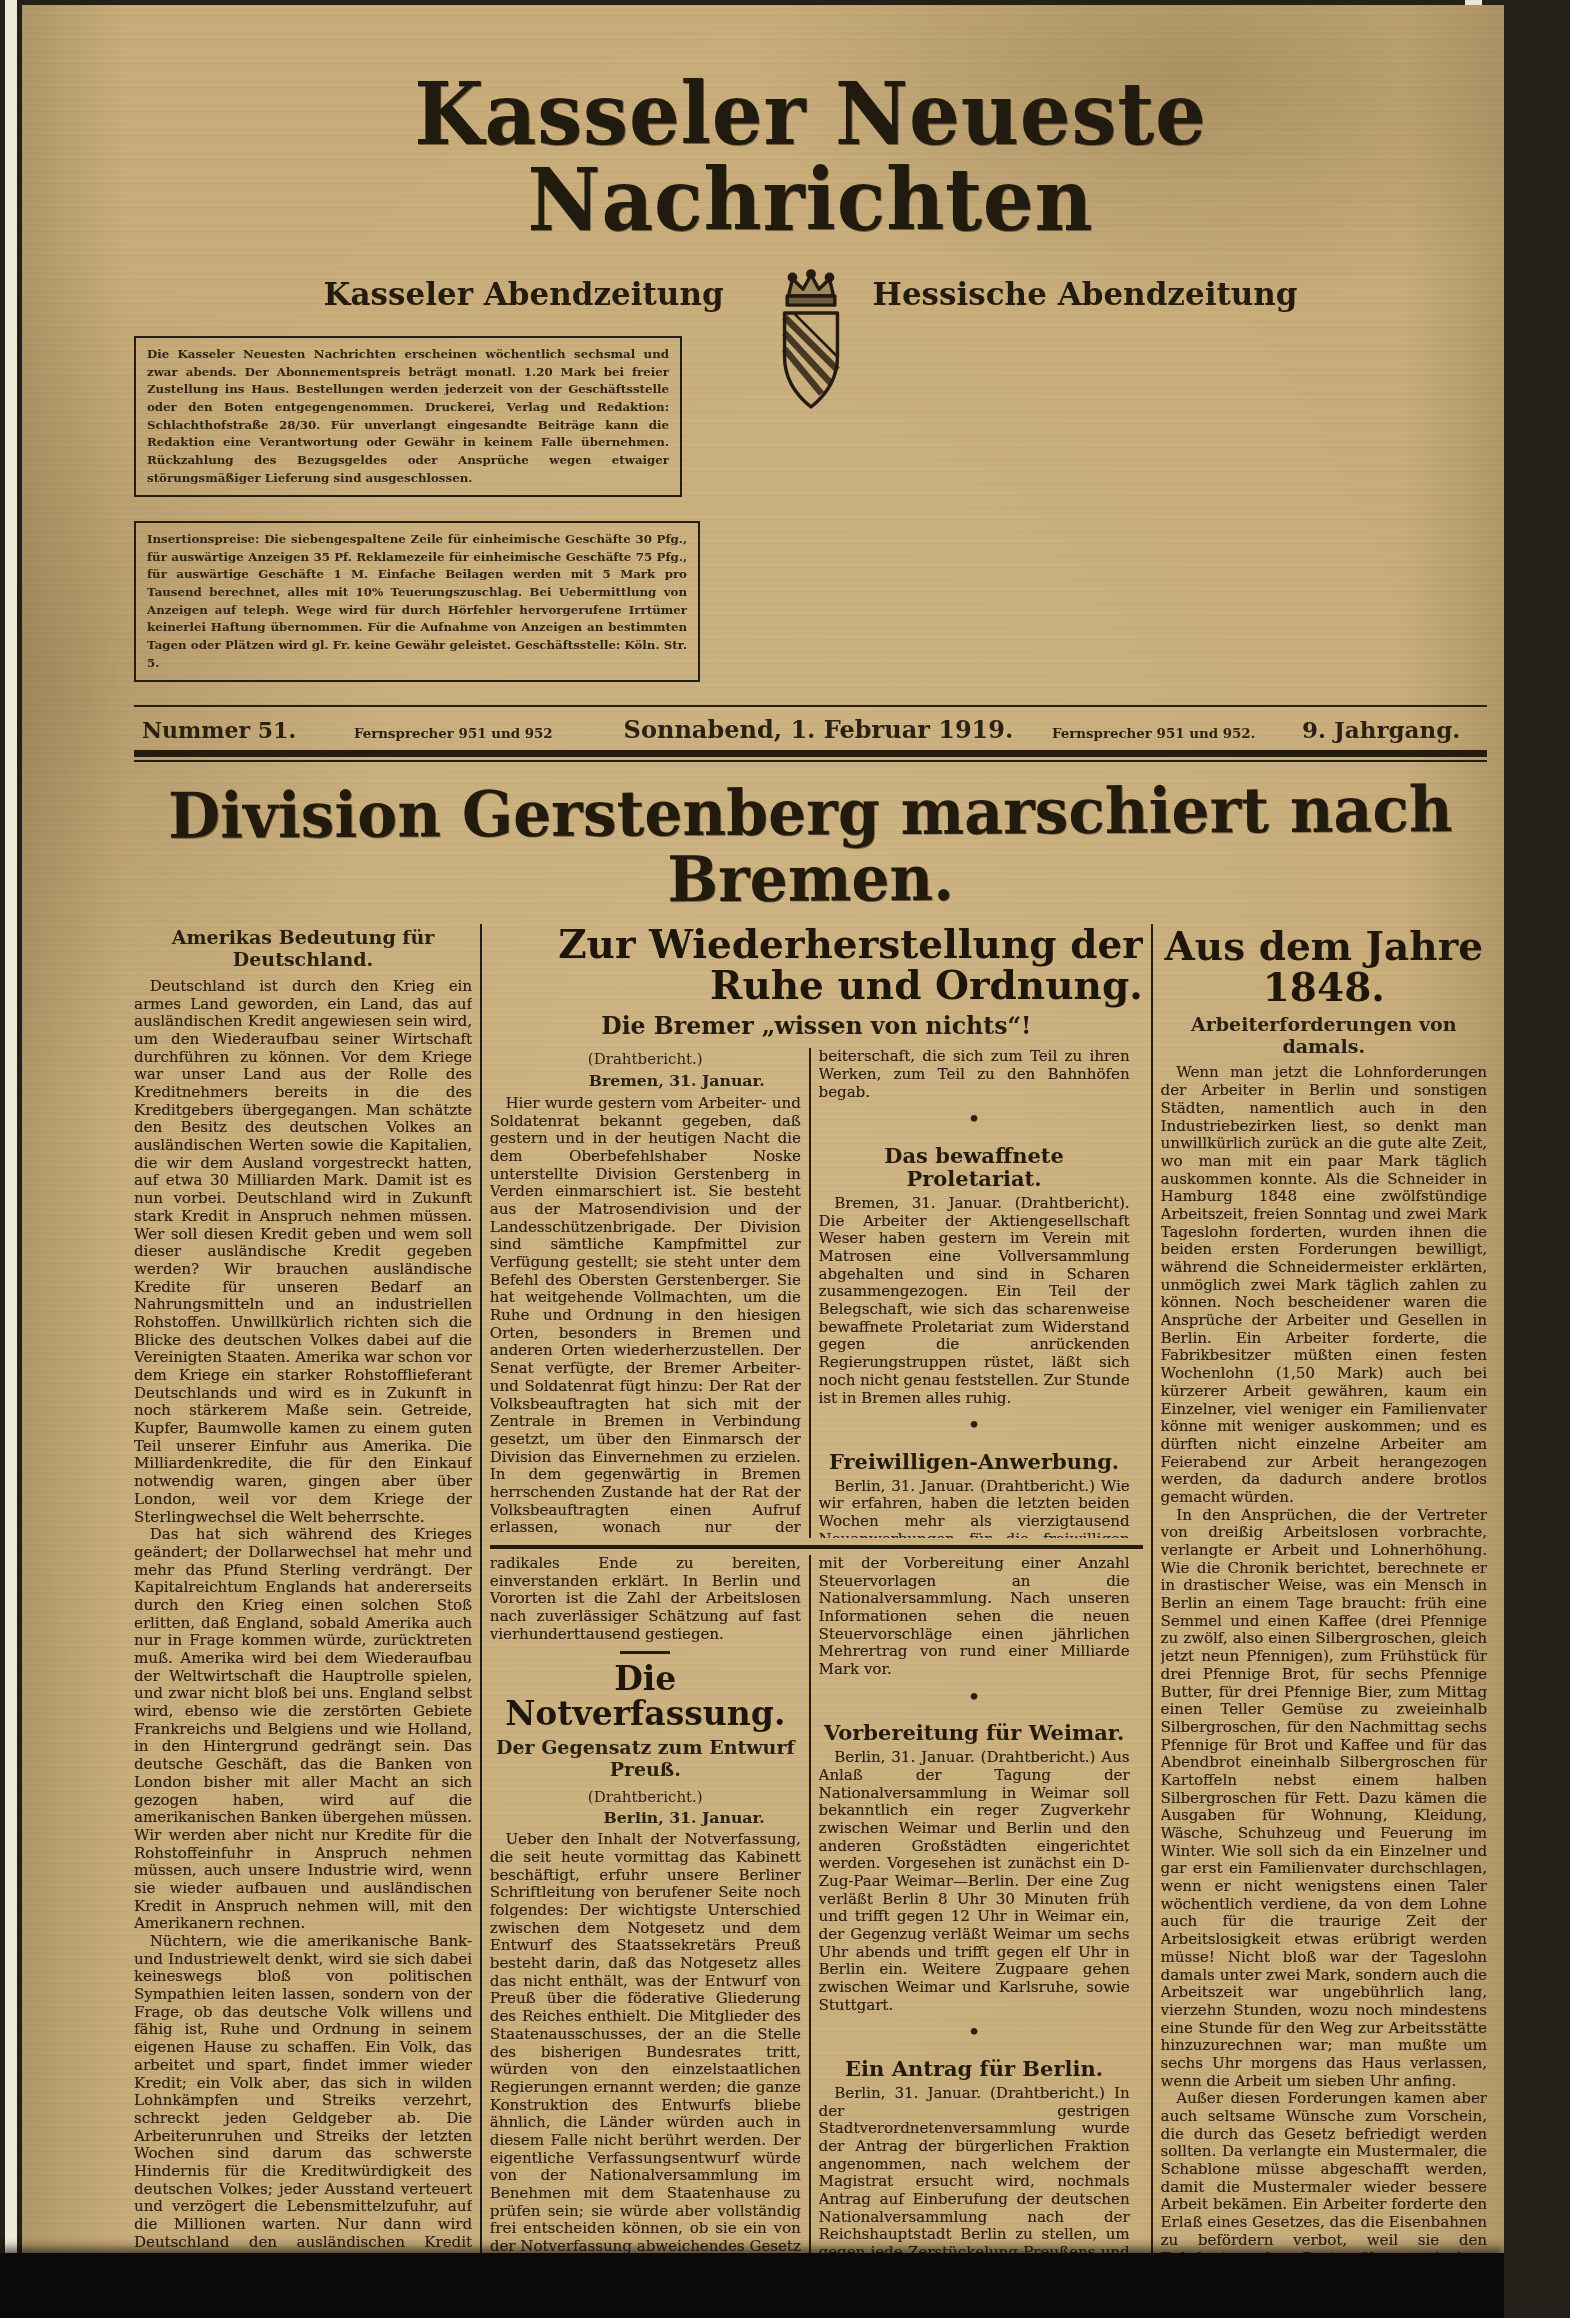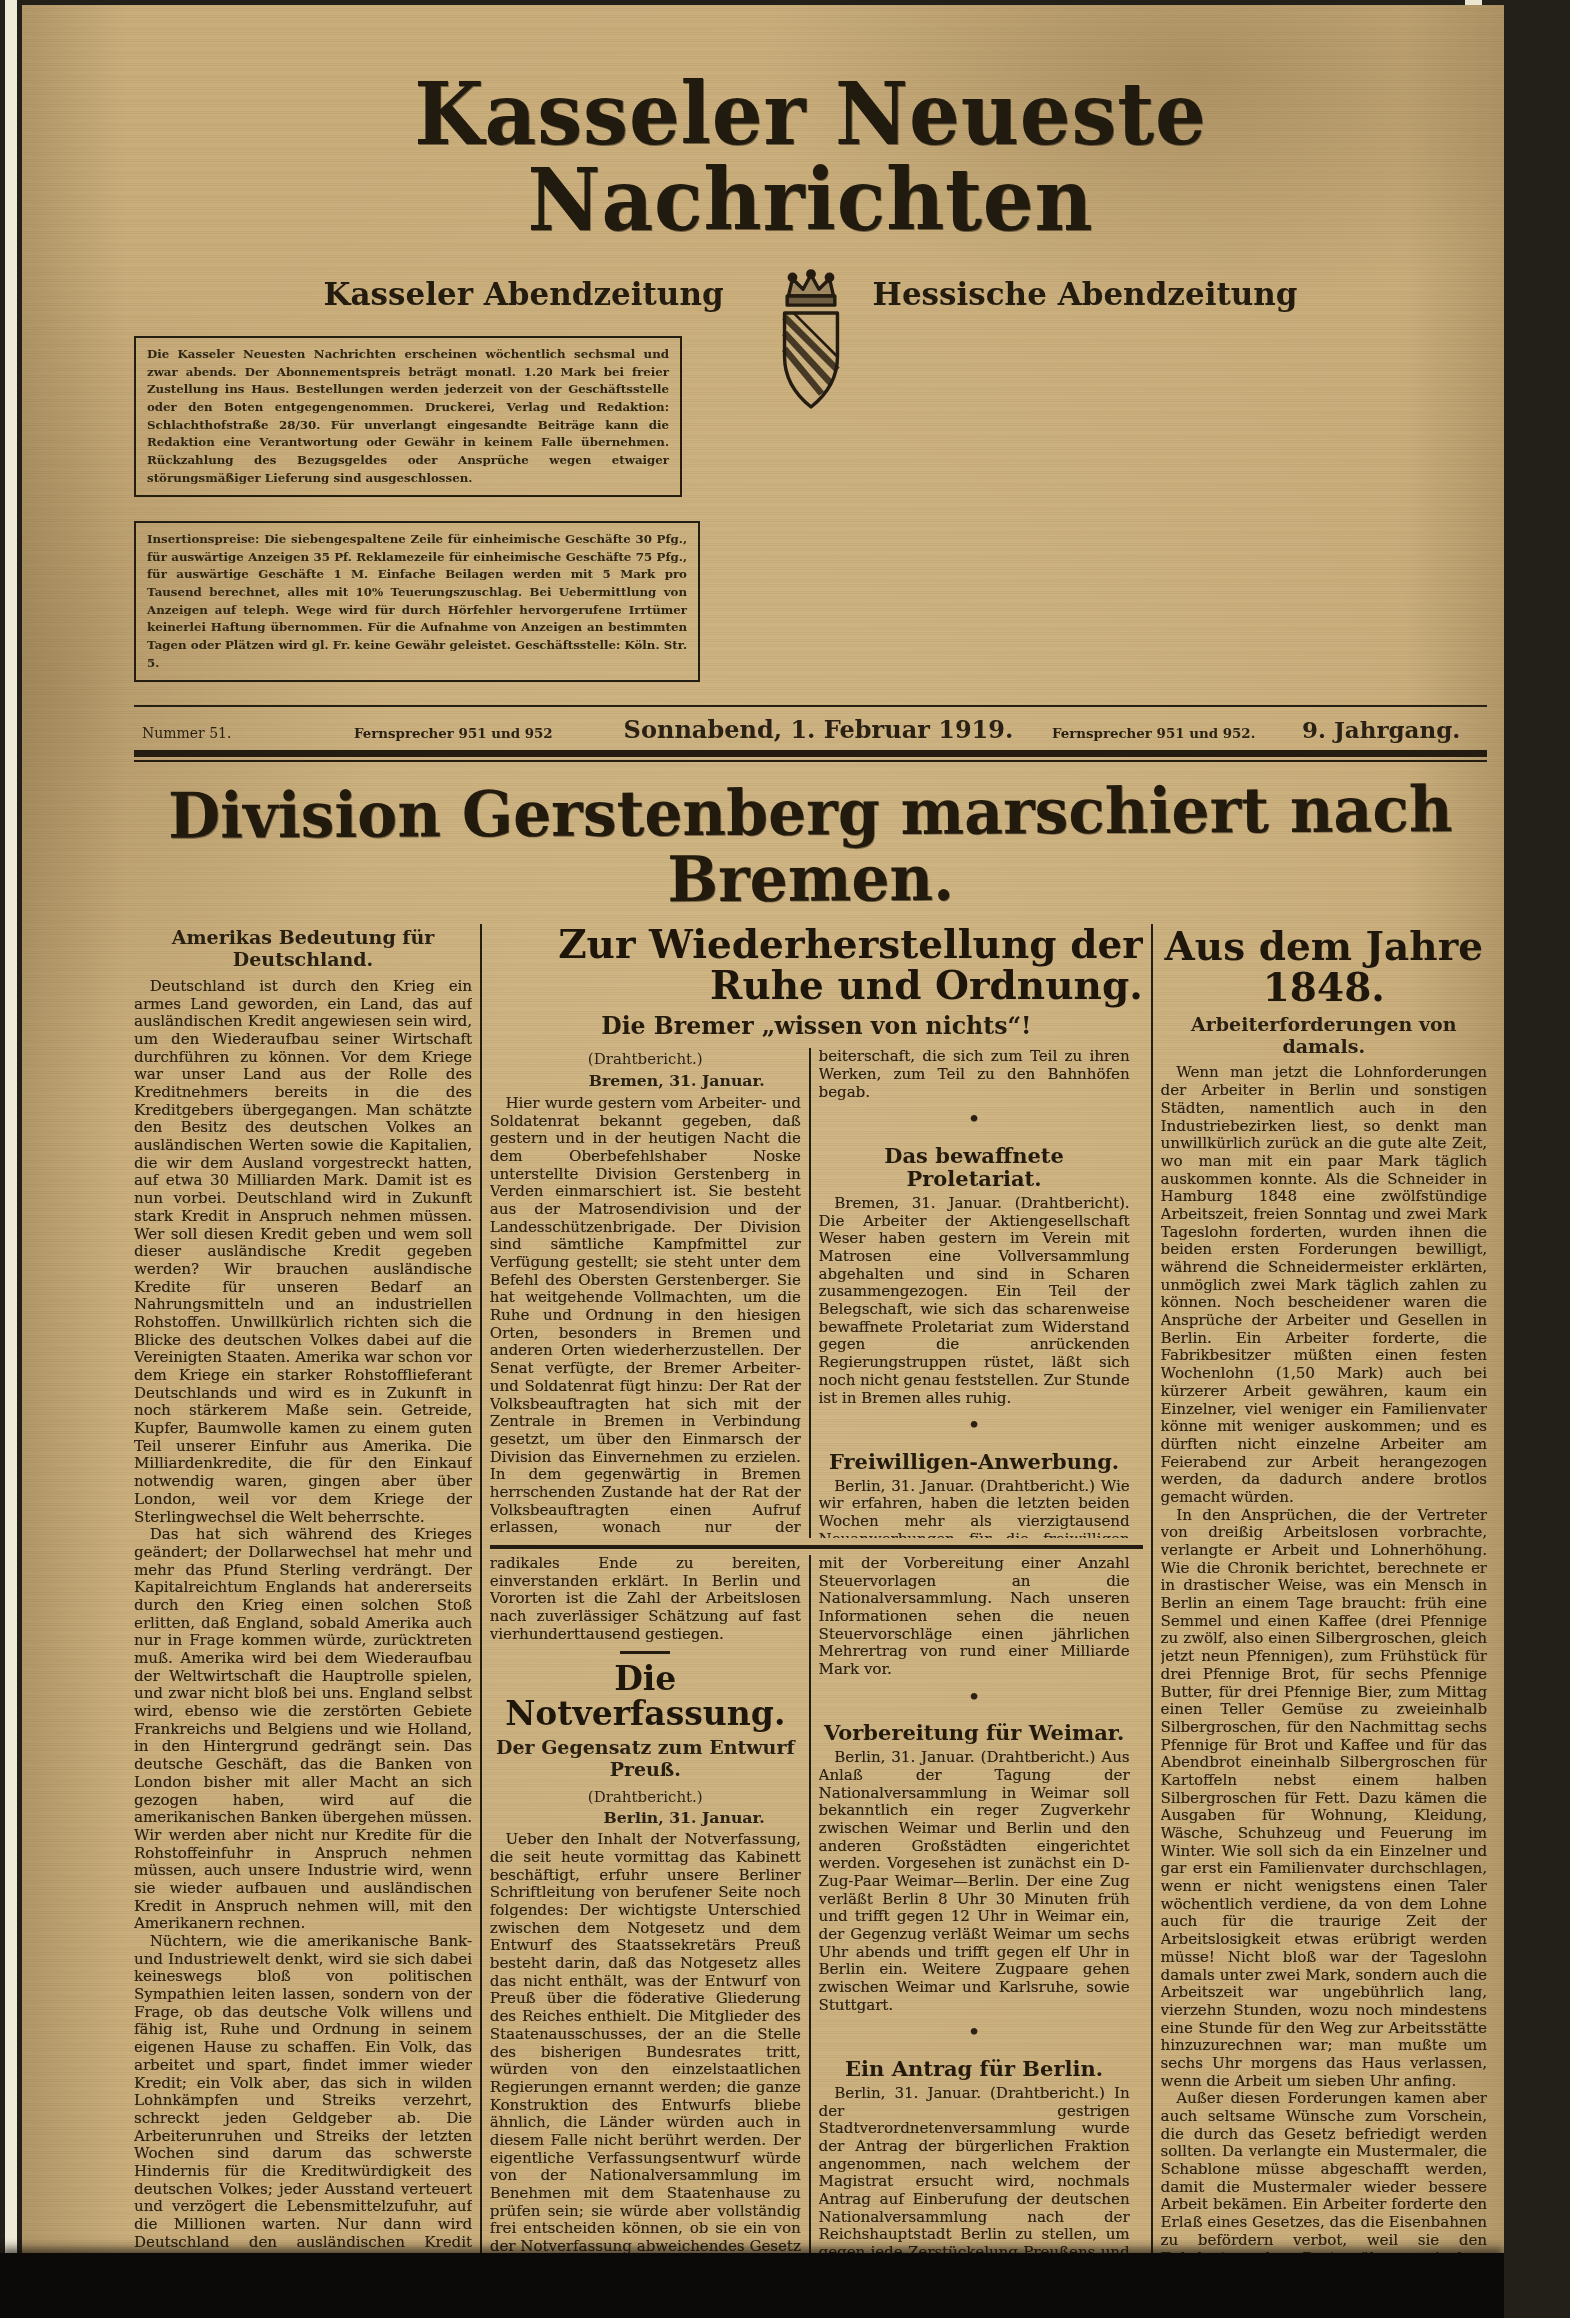--- a/index.html
+++ b/index.html
@@ -26,21 +26,21 @@
     text-shadow:0.8px 0.8px 0 rgba(30,20,8,.5);}
   .subtitle-row{position:relative;margin-top:42px;display:flex;justify-content:center;gap:149px;}
   .subtitle{font-size:31px;font-weight:bold;color:#241c0f;}
   .crest{position:absolute;left:50%;top:-6.3px;transform:translateX(-50%);width:82px;height:149px;z-index:3;}
   .boxes-row{display:flex;justify-content:center;margin-top:12.6px;flex-direction:column;}
   .infobox{width:522px;border:2.4px solid #241d12;padding:7.9px 11px;font-size:11.8px;font-weight:bold;
     line-height:1.5;text-align:justify;color:#2e2513;}
   .infobox.right{width:540px;}
   .rule-thin{border-top:2.4px solid #271f12;margin-top:11px;}
   .dateline{display:flex;align-items:baseline;margin:7.9px 7.9px 6.3px 7.9px;}
-  .dl-number{font-size:14px;font-weight:normal;width:212px;}
+  .dl-number{font-size:22px;font-weight:bold;width:212px;}
   .dl-phone{font-size:13.4px;font-weight:bold;width:259px;}
   .dl-date{font-size:24px;font-weight:bold;flex:1;text-align:center;}
   .dl-phone2{font-size:13.4px;font-weight:bold;width:259px;text-align:center;}
   .dl-vol{font-size:23px;font-weight:bold;width:196px;text-align:center;}
   .rule-double{border-top:7.9px solid #241c10;}
   .rule-double2{border-top:2.4px solid #241c10;margin-top:3.1px;}
   .main-headline{margin:20.4px 0 15.7px 0;text-align:center;font-size:60px;line-height:1.05;
     font-weight:bold;color:#221a0d;transform:rotate(-0.3deg) scaleY(1.05);
     text-shadow:0.8px 0.8px 0 rgba(30,20,8,.45);}
 

